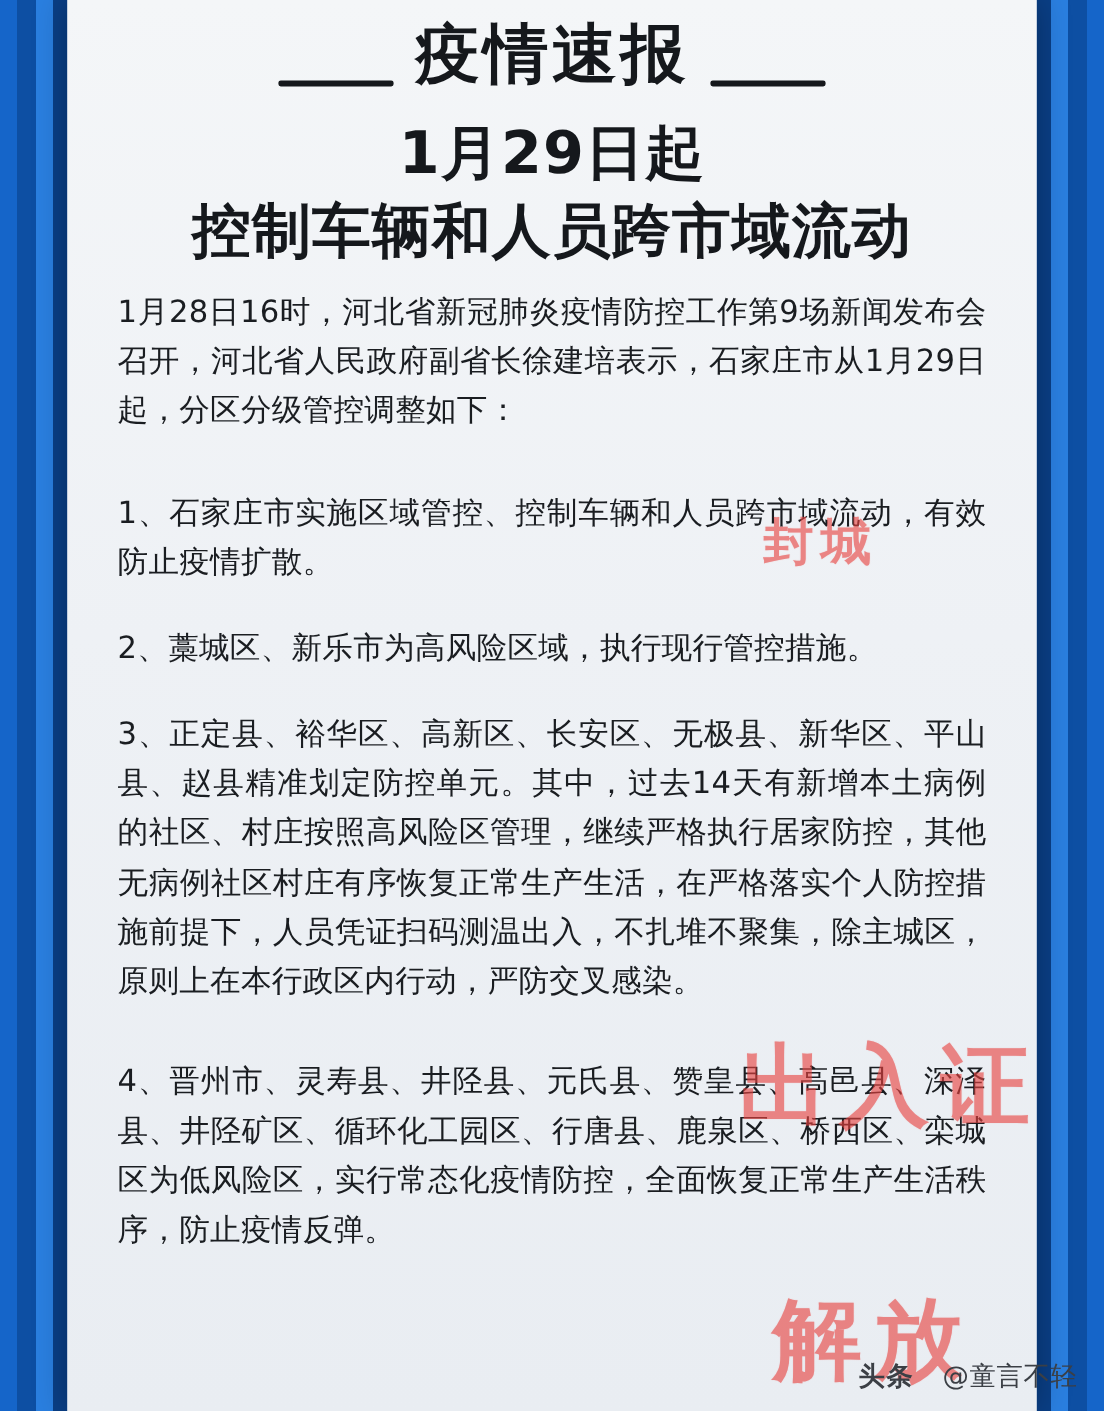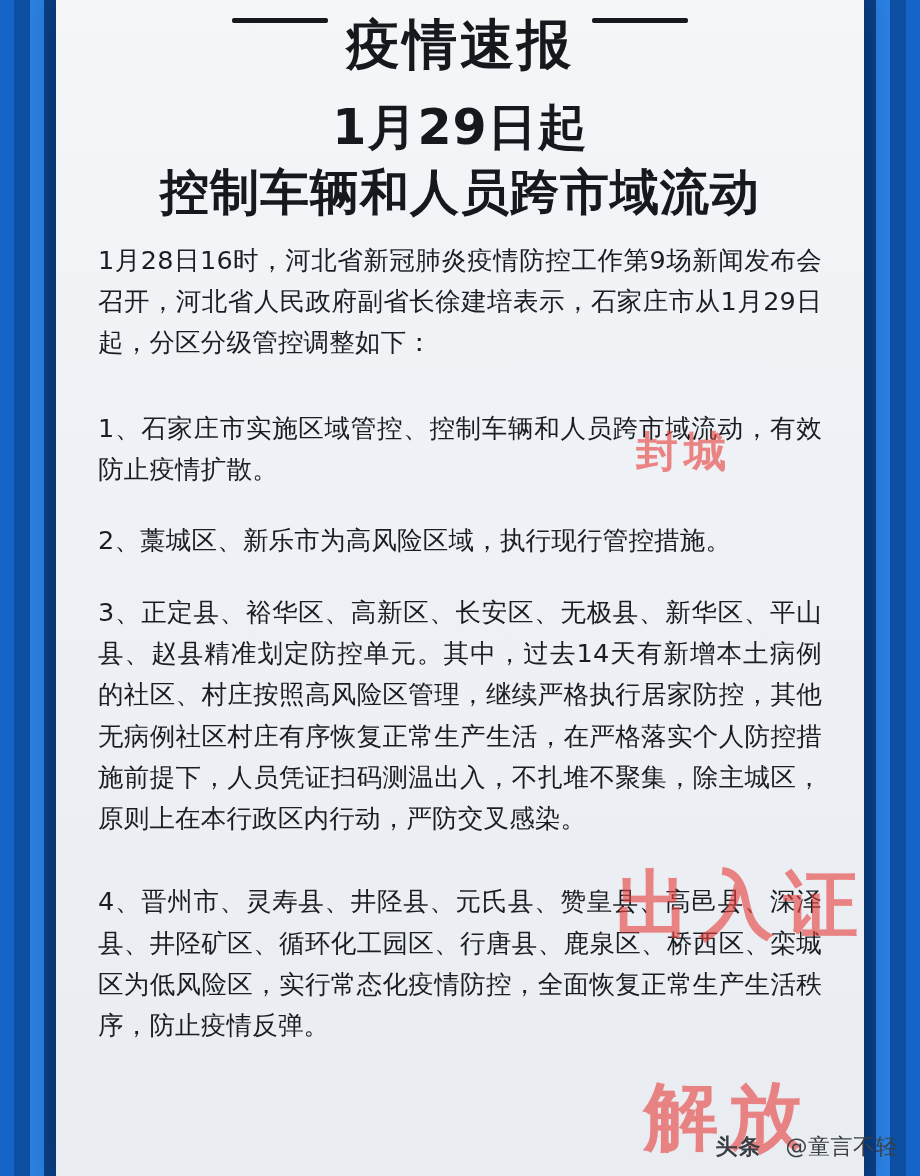--- a/index.html
+++ b/index.html
@@ -55,21 +55,21 @@
   .inner {
     position: relative;
     width: 100%;
     height: 100%;
     z-index: 3;
   }
 
   
   .headline-row {
     display: flex;
-    align-items: flex-start;
+    align-items: flex-end;
     justify-content: center;
     gap: 18px;
     padding-top: 18px;
   }
   .rule {
     width: 96px;
     height: 5px;
     background: #15181c;
     border-radius: 2px;
   }

